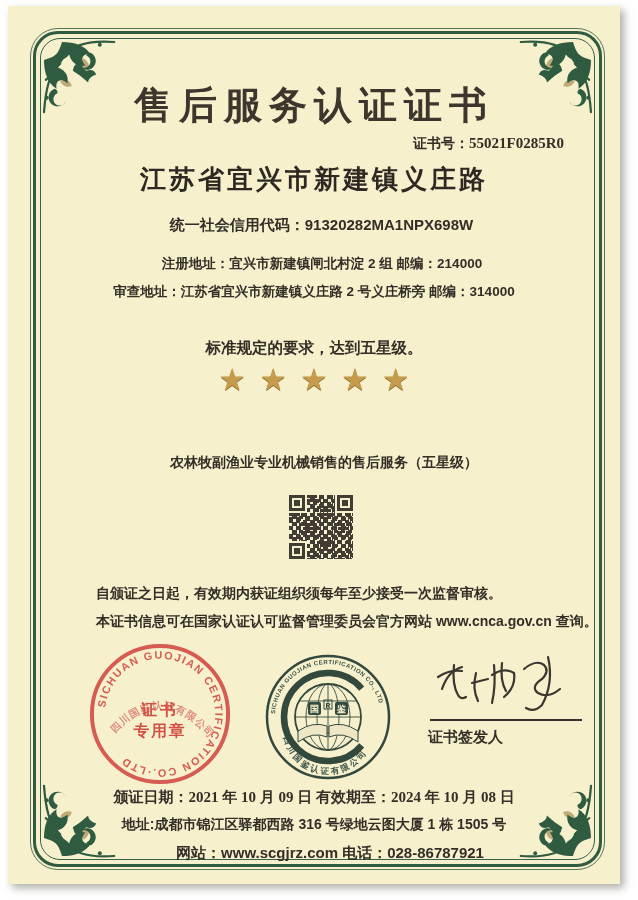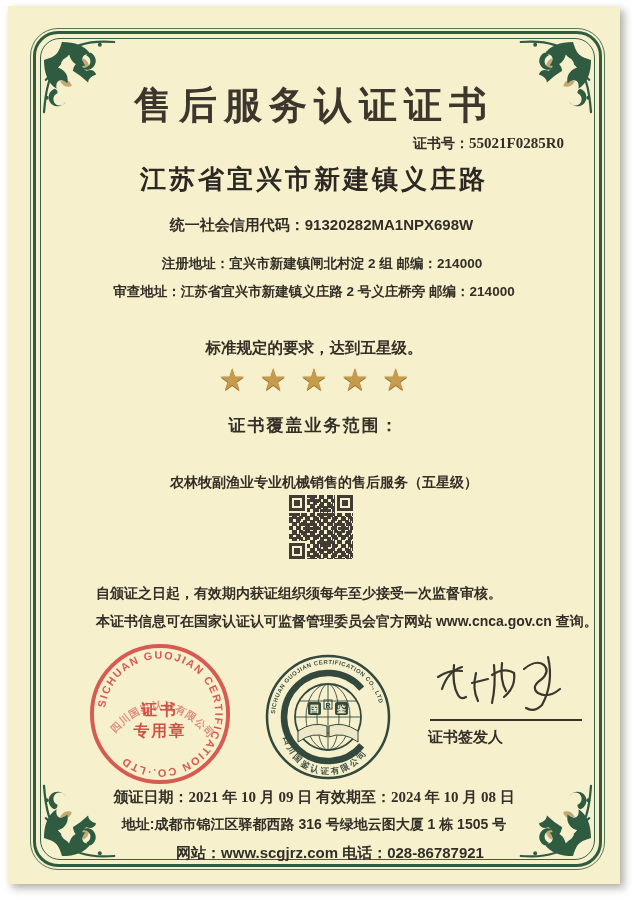--- a/index.html
+++ b/index.html
@@ -24,21 +24,21 @@
   .company{top:156px;font-size:26px;font-weight:900;letter-spacing:3px;color:#2d2922;}
   .line-b{font-weight:700;color:#332e26;}
   .credit{top:210px;font-size:15px;margin-left:15px;}
   .regaddr{top:249px;font-size:13.5px;padding-left:16px;}
   .audaddr{top:277px;font-size:13.5px;}
   .eval1{top:306px;font-size:15.5px;}
   .eval2{top:332px;font-size:15.5px;}
   .stars{top:356px;font-size:30px;letter-spacing:14px;color:#c69b4b;
          text-shadow:0 1px 0 #8d6f30, 0 0 1px #a5833c;padding-left:14px;}
   .scopehead{top:408px;font-size:17px;letter-spacing:2px;}
-  .scopetext{top:468px;font-size:14px;padding-left:20px;}
+  .scopetext{top:448px;font-size:14px;padding-left:20px;}
   .note{position:absolute;left:88px;font-size:14px;font-weight:700;color:#332e26;text-align:left;}
   .note1{top:579px;}
   .note2{top:607px;}
   .dateline{top:782px;font-size:15px;font-family:Liberation Serif, serif;}
   .addrline{top:810px;font-size:14px;}
   .webline{top:838px;font-size:15px;margin-left:32px;}
 
   
   .qr{position:absolute;left:281px;top:489px;width:64px;height:64px;
       background:
@@ -106,24 +106,23 @@
 
     <div class="abs title">售后服务认证证书</div>
 
     <div class="certno">
       <span>证书号：</span><span class="num">55021F0285R0</span>
     </div>
 
     <div class="abs company">江苏省宜兴市新建镇义庄路</div>
     <div class="abs line-b credit">统一社会信用代码：91320282MA1NPX698W</div>
     <div class="abs line-b regaddr">注册地址：宜兴市新建镇闸北村淀 2 组  邮编：214000</div>
-    <div class="abs line-b audaddr">审查地址：江苏省宜兴市新建镇义庄路 2 号义庄桥旁  邮编：214000</div>
+    <div class="abs line-b audaddr">审查地址：江苏省宜兴市新建镇义庄路 2 号义庄桥旁  邮编：314000</div>
     <div class="abs line-b eval2">标准规定的要求，达到五星级。</div>
     <div class="abs stars">★★★★★</div>
-    <div class="abs line-b scopehead">证书覆盖业务范围：</div>
     <div class="abs line-b scopetext">农林牧副渔业专业机械销售的售后服务（五星级）</div>
 
     <div class="qr">
       <div class="f tl"></div>
       <div class="f tr"></div>
       <div class="f bl"></div>
     </div>
 
     <div class="note note2">本证书信息可在国家认证认可监督管理委员会官方网站 www.cnca.gov.cn 查询。</div>
     <div class="note note1">自颁证之日起，有效期内获证组织须每年至少接受一次监督审核。</div>

